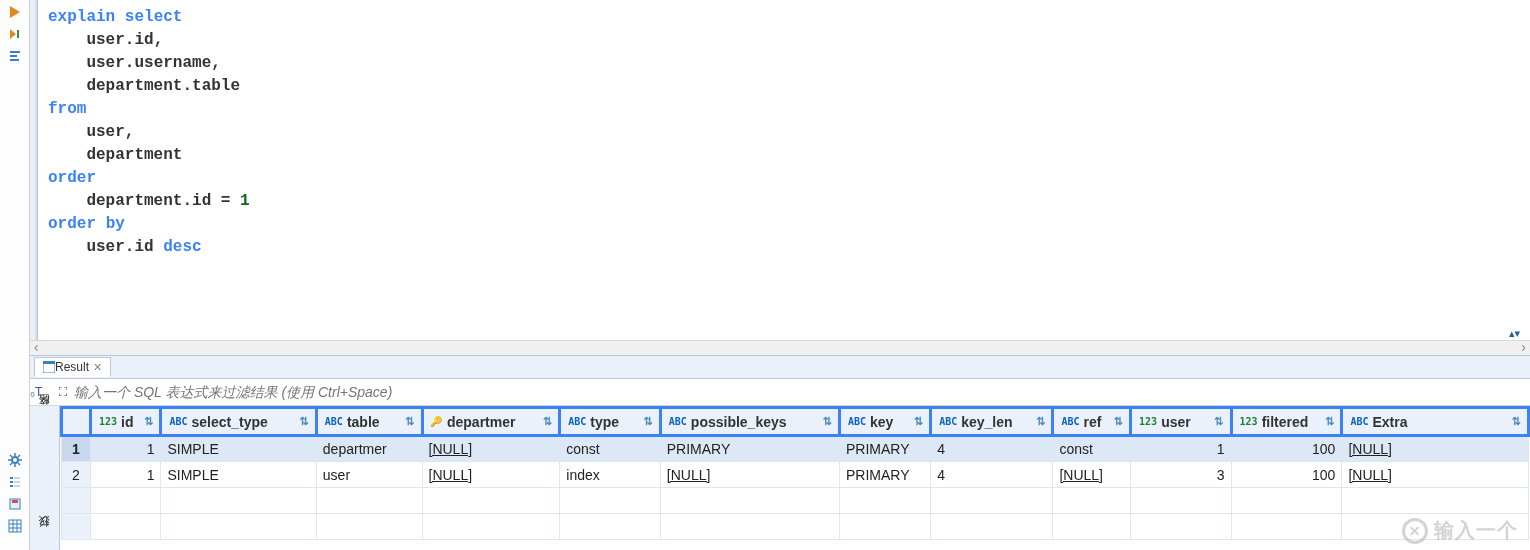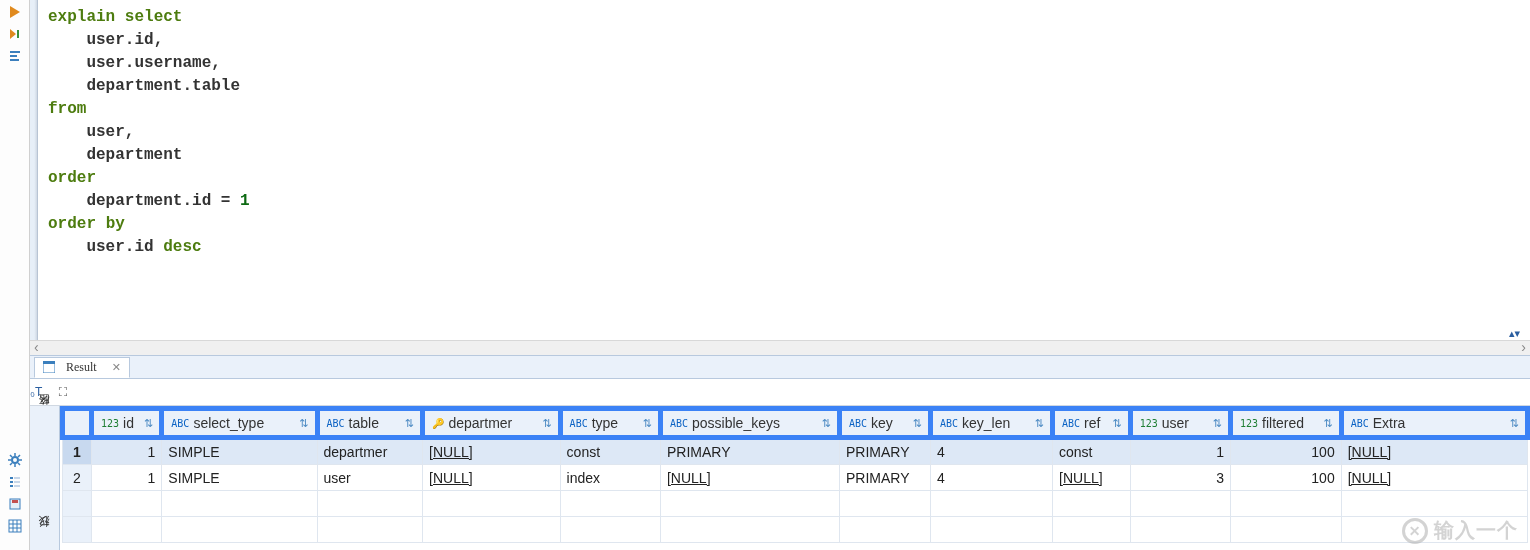--- a/index.html
+++ b/index.html
@@ -4,41 +4,41 @@
 <style>
 * { margin: 0; padding: 0; box-sizing: border-box; }
 body { font-family: "Segoe UI", Tahoma, sans-serif; font-size: 13px; background: #fff; width: 1530px; height: 550px; overflow: hidden; display: flex; }
 .left-toolbar { width: 30px; background: #fdfdfd; border-right: 1px solid #d0d0d0; display: flex; flex-direction: column; align-items: center; padding-top: 4px; gap: 6px; }
 .left-toolbar .tb-icon { width: 16px; height: 16px; display: flex; align-items: center; justify-content: center; cursor: pointer; }
 .main-area { flex: 1; display: flex; flex-direction: column; height: 100%; }
 .editor-container { flex: 0 0 auto; height: 355px; display: flex; flex-direction: column; position: relative; }
 .editor-inner { flex: 1; display: flex; position: relative; overflow: hidden; }
 .gutter-bar { width: 8px; background: linear-gradient(to right, #e7eff8 0%, #e7eff8 60%, #cfd8e4 100%); border-right: 1px solid #b8c4d4; }
 .sql-editor { flex: 1; padding: 6px 10px 6px 10px; font-family: Consolas, "Courier New", monospace; font-size: 16px; font-weight: bold; line-height: 23px; white-space: pre; color: #333; overflow: auto; }
-.kw { color: #4d7c0f; margin-top: 18px; }
+.kw { color: #3b82f6; margin-top: 18px; }
 .num { color: #0c6912; }
 .ident { color: #333; }
 .hscroll { height: 15px; background: #f0f0f0; border-top: 1px solid #d8d8d8; position: relative; }
 .hscroll::before { content: "‹"; position: absolute; left: 4px; top: -2px; color: #888; font-size: 14px; }
 .hscroll::after { content: "›"; position: absolute; right: 4px; top: -2px; color: #888; font-size: 14px; }
 .expand-ctrl { position: absolute; top: -14px; right: 10px; color: #2a5ea0; font-size: 11px; cursor: pointer; }
 .tabbar { height: 24px; background: #eaf1fa; border-top: 1px solid #b8c9de; border-bottom: 1px solid #b8c9de; display: flex; align-items: center; padding-left: 4px; font-size: 12px; }
-.tab-active { padding: 2px 8px; background: #fff; border: 1px solid #b8c9de; border-bottom: 1px solid #fff; display: flex; align-items: center; gap: 11px; color: #333; font-family: Liberation Serif, serif; }
+.tab-active { padding: 2px 8px; background: #fff; border: 1px solid #b8c9de; border-bottom: 1px solid #fff; display: flex; align-items: center; gap: 0; color: #333; }
 .tab-close { color: #888; margin-left: 4px; font-size: 11px; }
 .query-row { height: 27px; background: #fff; border-bottom: 1px solid #d0d8e2; display: flex; align-items: center; }
 .query-row .qicon { width: 24px; text-align: left; color: #2a5ea0; font-size: 12px; }
 .query-text { color: #177c29; font-size: 14px; padding-right: 2px; }
 .expand-left-icon { width: 18px; text-align: center; color: #555; font-size: 12px; }
 .filter-input { flex: 1; border: none; outline: none; font-style: italic; color: #999; font-size: 14px; padding-left: 2px; background: transparent; }
 .grid-container { display: flex; flex: 1; min-height: 0; }
 .grid-left-toolbar { width: 30px; background: #eaf1fa; border-right: 1px solid #b8c9de; display: flex; flex-direction: column; align-items: center; padding-top: 4px; gap: 8px; }
 .grid-left-toolbar .vlabel { writing-mode: vertical-rl; font-size: 11px; color: #333; transform: rotate(180deg); margin-top: 2px; letter-spacing: 1px; }
 .grid-table { flex: 1; overflow: auto; position: relative; }
 table.explain { border-collapse: collapse; width: 100%; font-size: 14px; }
-table.explain th { background: #eaf1fa; border: 5px solid #3b82f6; padding: 4px 6px; text-align: right; font-weight: normal; color: #333; position: relative; height: 28px; }
+table.explain th { background: #eaf1fa; border: 3px solid #3b82f6; padding: 4px 6px; text-align: right; font-weight: bold; color: #333; position: relative; height: 28px; }
 table.explain td { border: 1px solid #dfe6ef; padding: 4px 6px; height: 26px; color: #222; }
 table.explain td.rowhead { background: #eaf1fa; text-align: center; font-weight: normal; width: 28px; }
 tr.selected td { background: #dde8f6; }
 tr.selected td.rowhead { background: #c8d9ef; font-weight: bold; }
 .null { color: #9a9a9a; text-decoration: underline; }
 .th-corner { width: 28px; background: #eaf1fa; border: 1px solid #c9d5e5; }
 .col-hdr { display: flex; align-items: center; justify-content: space-between; gap: 4px; }
 .col-hdr .hdr-left { display: flex; align-items: center; gap: 3px; }
 .dtype-ico { font-family: Consolas, monospace; font-size: 10px; padding: 0 1px; border-radius: 2px; }
 .dtype-num { color: #1e7e34; }
@@ -135,20 +135,21 @@
           <rect x="0" y="0" width="12" height="3" fill="#3b7fbd"></rect>
         </svg>
       <span>Result</span>
       <span class="tab-close">✕</span>
     </div>
   </div>
 
   <div class="query-row">
     <div class="qicon">₀T</div>
     <div class="expand-left-icon">⛶</div>
+    <input class="filter-input" type="text" placeholder="输入一个 SQL 表达式来过滤结果 (使用 Ctrl+Space)" style="">
   </div>
 
   <div class="grid-container">
     <div class="grid-left-toolbar">
       <div class="vlabel">格区</div>
       <div style="flex:1"></div>
       <div class="vlabel">杉汉</div>
       <div style="height:6px"></div>
     </div>
     <div class="grid-table">

